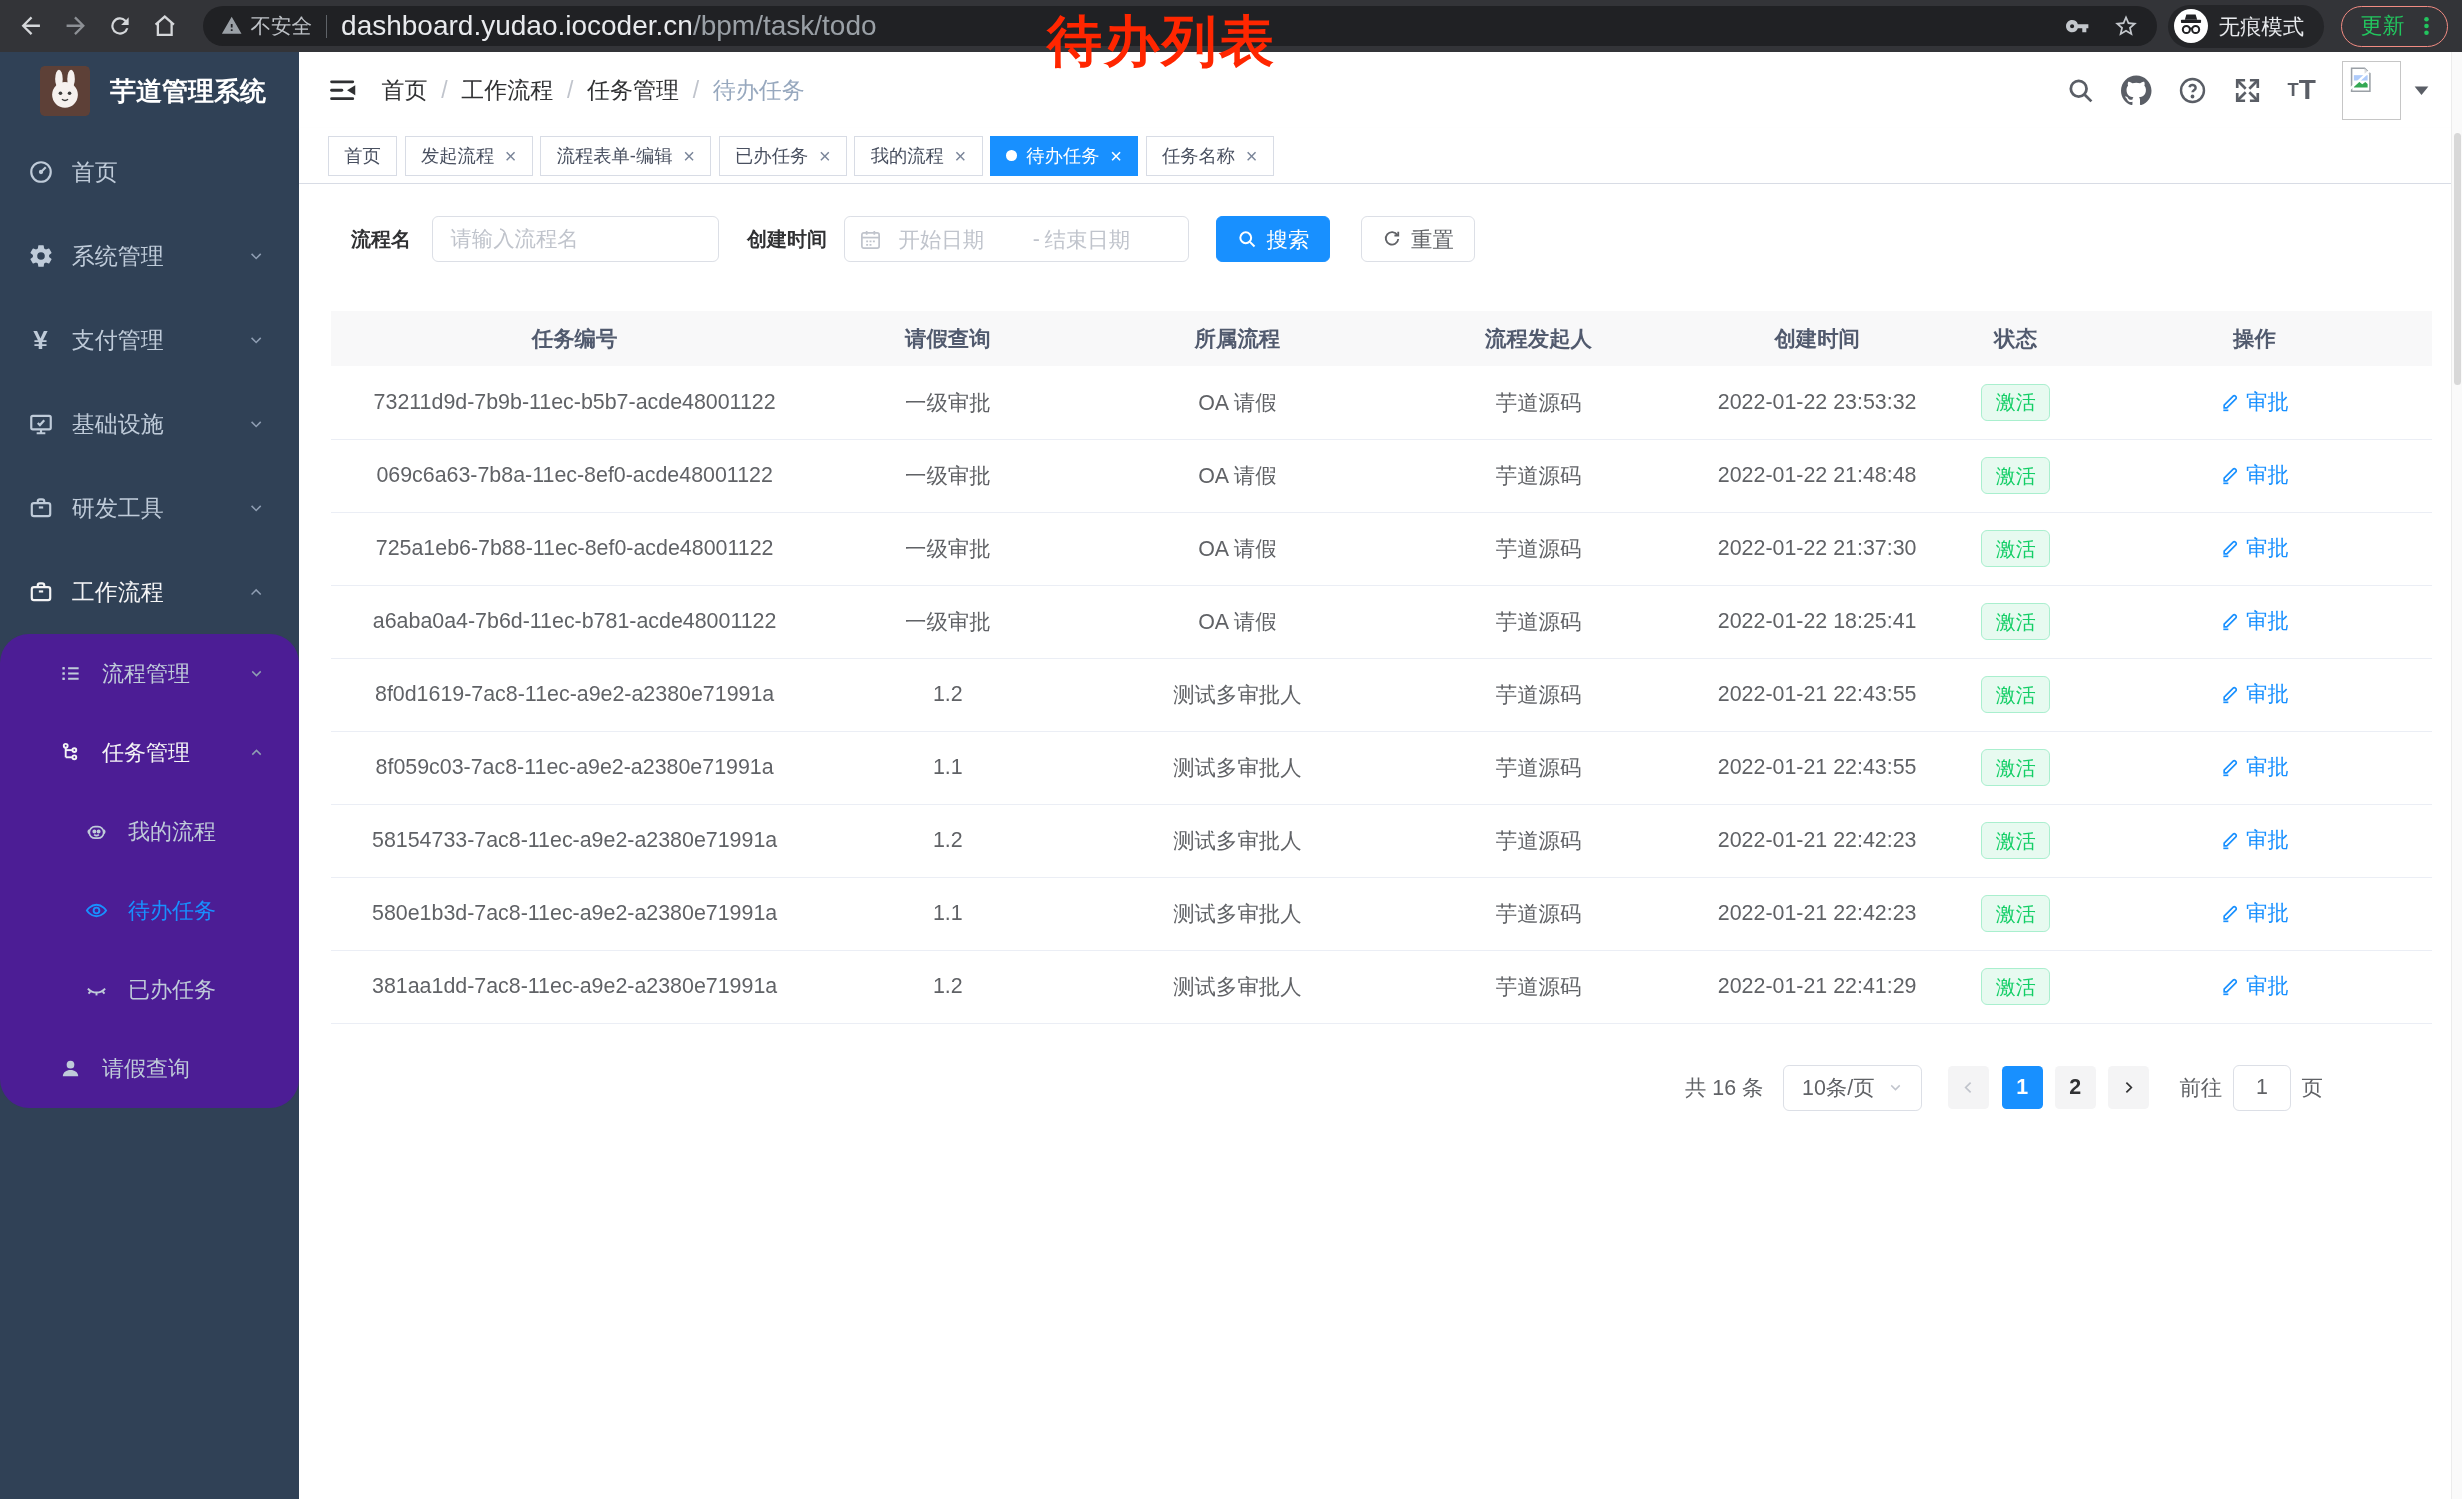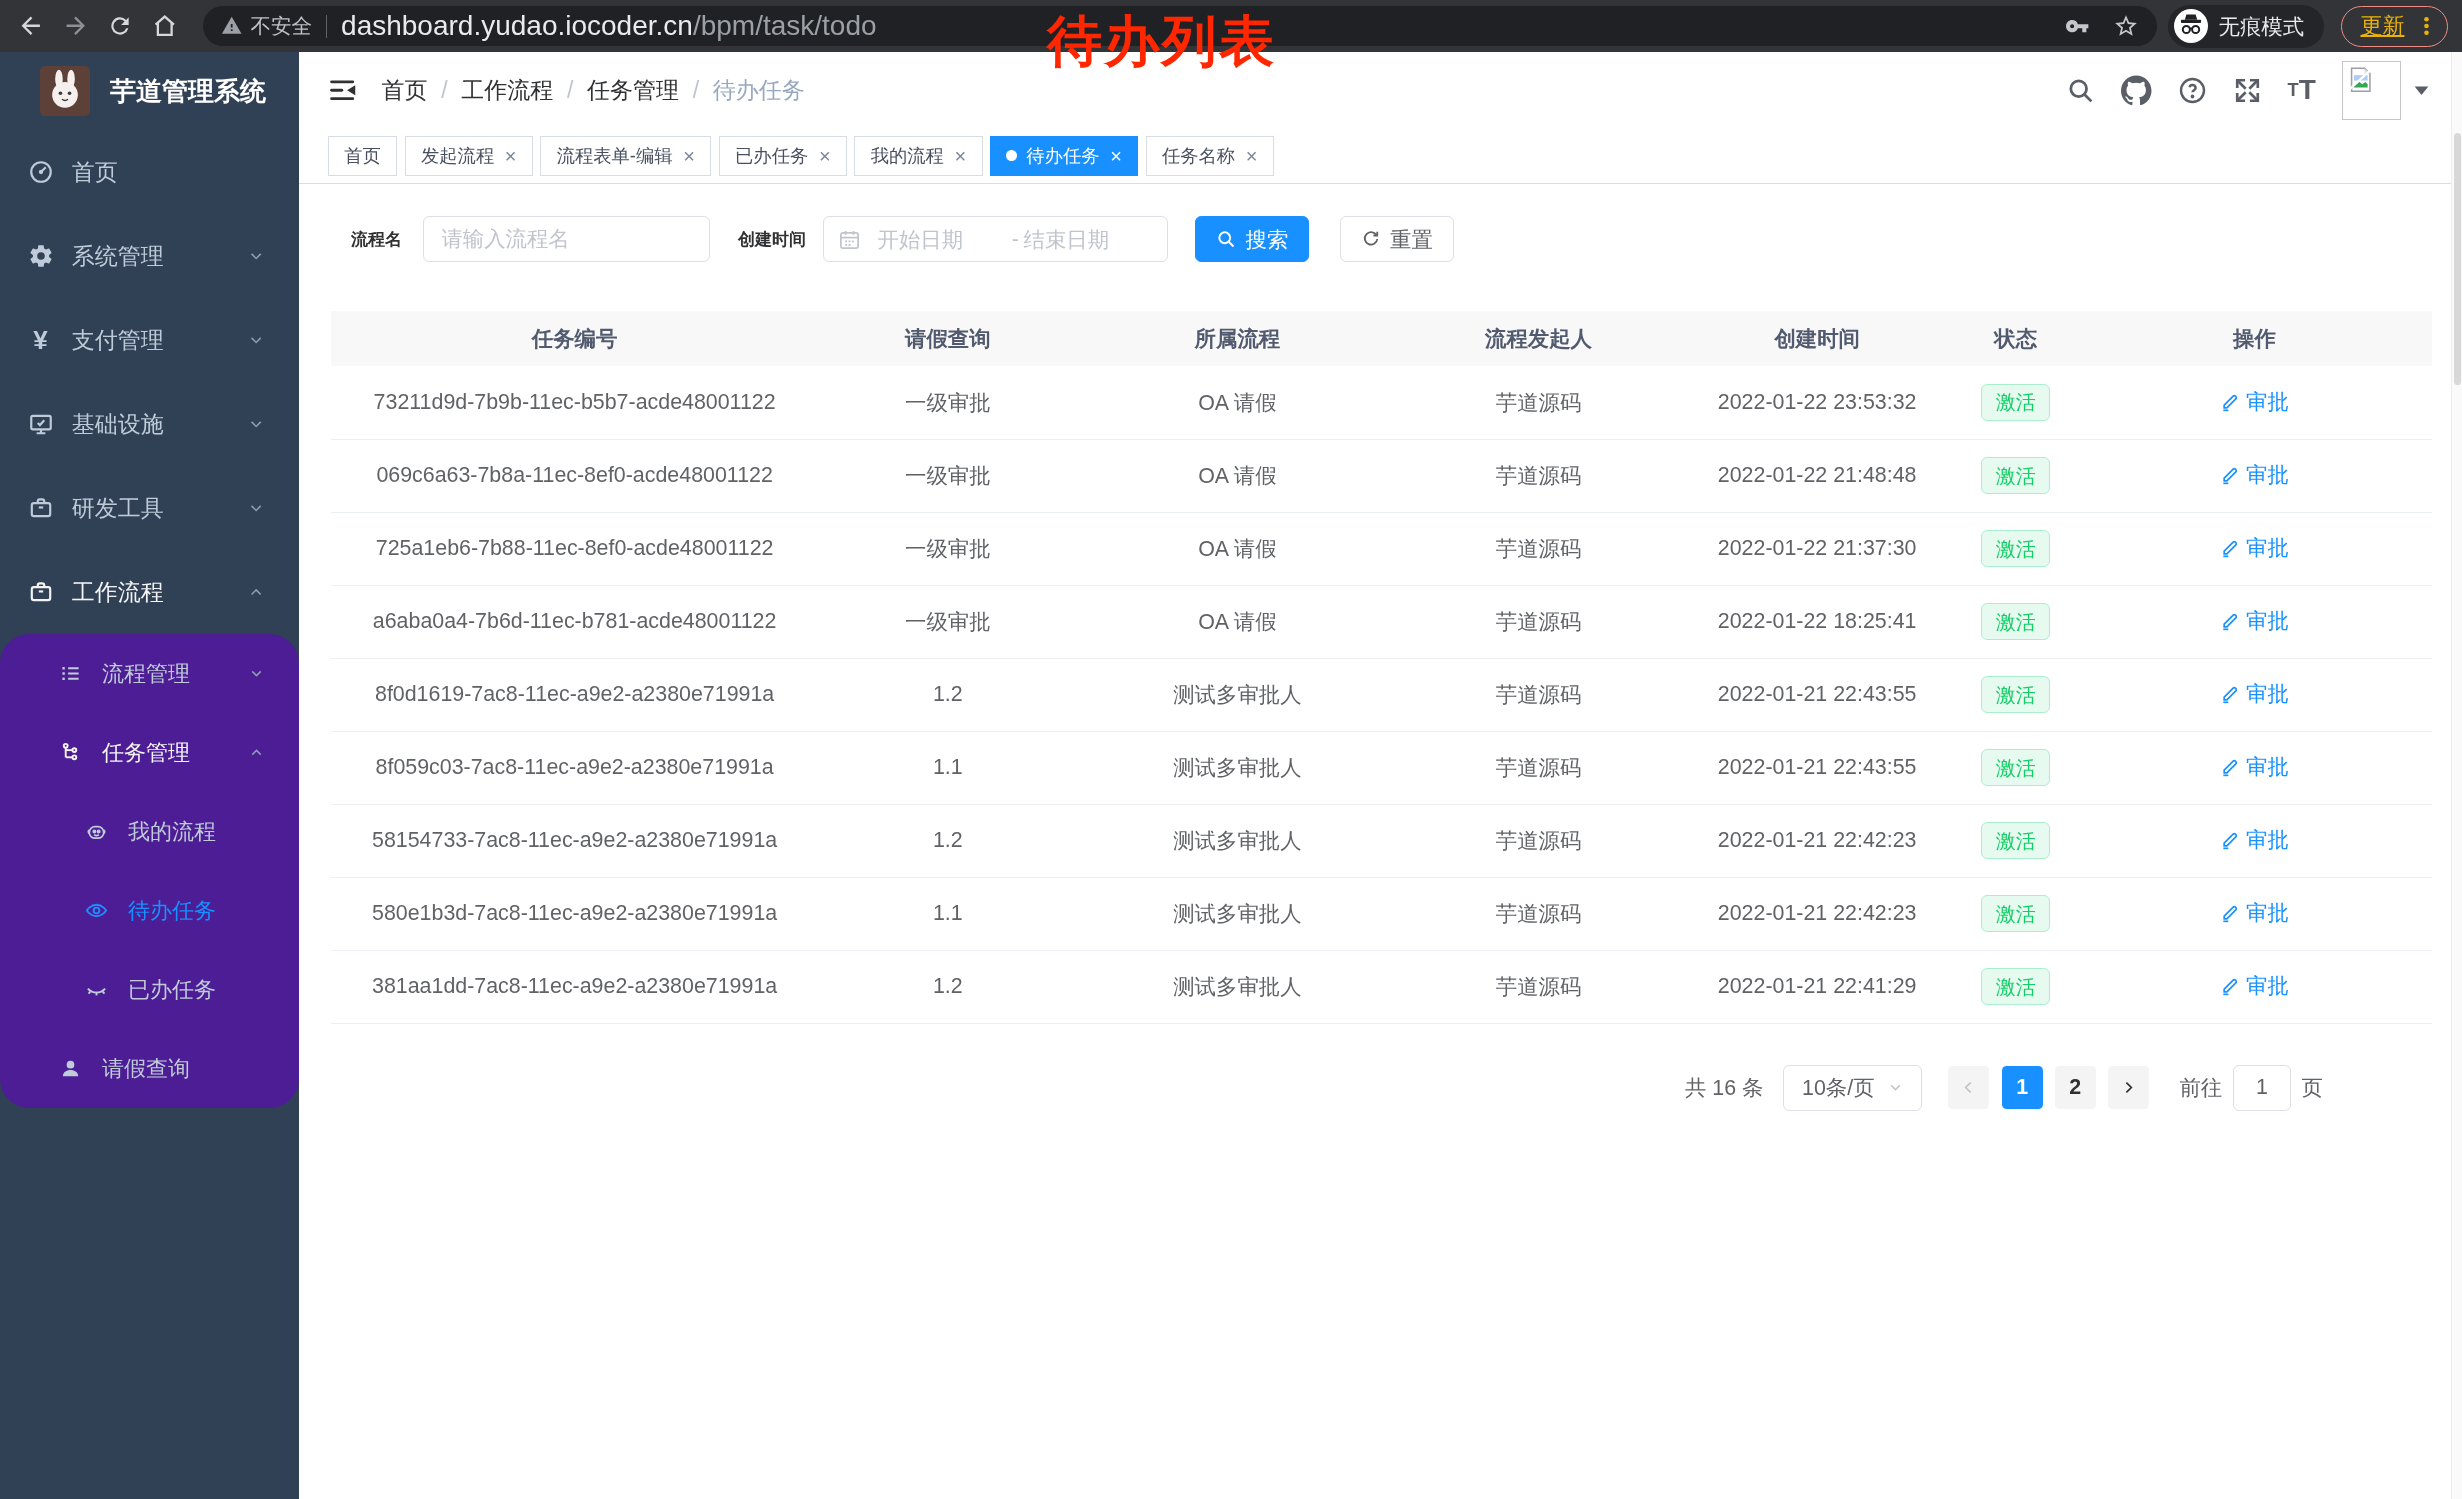--- a/index.html
+++ b/index.html
@@ -16,21 +16,21 @@
   .omnibox .sec { color:#bdc1c6; font-size:20.6px; white-space:nowrap; }
   .omnibox .div { width:1.5px; height:23px; background:#5f6368; margin:0 13.7px; }
   .omnibox .url { font-size:28px; white-space:nowrap; overflow:hidden; }
   .omnibox .url .host { color:#e8eaed; }
   .omnibox .url .path { color:#9aa0a6; }
   .omnibox .spacer { flex:1 1 auto; }
   .omnibox .boxicon { color:#c3c7cc; margin-left:23px; }
   .incog { height:43px; background:#242528; border-radius:23px; display:flex; align-items:center; padding:0 20px 0 6.1px; margin-right:17px; flex:0 0 auto; }
   .incog .badge-circle { width:34px; height:34px; margin-right:10.7px; }
   .incog .lbl { color:#e8eaed; font-size:21.4px; white-space:nowrap; }
-  .update { height:41px; border:1.5px solid #f28b82; border-radius:23px; display:flex; align-items:center; padding:0 9.2px 0 18.3px; color:#eab308; flex:0 0 auto;text-decoration:underline; }
+  .update { height:41px; border:1.5px solid #f28b82; border-radius:23px; display:flex; align-items:center; padding:0 9.2px 0 18.3px; color:#22c55e; flex:0 0 auto; }
   .update .lbl { font-size:22px; margin-right:10.7px; white-space:nowrap; }
 
   
   .annotation { position:absolute; left:1047px; top:4.6px; font-size:55px; font-weight:700; color:#ff2600; z-index:50; letter-spacing:2.3px; white-space:nowrap; }
 
   
   .app { position:absolute; left:0; top:52px; width:2462px; height:1448px; display:flex; }
 
   
   .sidebar { width:299px; flex:0 0 299px; background:#304156; color:#bfcbd9; overflow:hidden; }
@@ -70,21 +70,21 @@
   .tab { height:40px; border:0.8px solid #d8dce5; background:#fff; color:#495060; font-size:18.3px; display:flex; align-items:center; padding:0 15.3px; margin-right:7.6px; cursor:pointer; white-space:nowrap; }
   .tab .dot { display:none; width:10.7px; height:10.7px; border-radius:50%; background:#fff; margin-right:9.2px; }
   .tab .x { margin-left:10.7px; font-size:20px; color:#7a8599; line-height:1; }
   .tab.active { background:#1890ff; border-color:#1890ff; color:#fff; }
   .tab.active .dot { display:inline-block; }
   .tab.active .x { color:#fff; }
 
   
   .content { flex:1 1 auto; padding:0 32px; background:#fff; }
   .filter-row { margin:32px 0 0 20px; display:flex; align-items:center; height:46px; }
-  .f-label { font-size:17px; font-weight:700; color:#303133; white-space:nowrap; }
+  .f-label { font-size:20px; font-weight:700; color:#303133; white-space:nowrap; }
   .ipt { width:287px; height:46px; border:1.5px solid #dcdfe6; border-radius:6.1px; margin-left:21.4px; font-size:21.4px; padding:0 17px; color:#606266; outline:none; font-family:inherit; }
   .ipt::placeholder { color:#c0c4cc; }
   .range { width:345px; height:46px; border:1.5px solid #dcdfe6; border-radius:6.1px; margin-left:17px; display:flex; align-items:center; padding:0 13.7px; color:#c0c4cc; font-size:21.4px; }
   .range .cal { color:#c0c4cc; margin-right:17px; }
   .range .ph { flex:1 1 auto; text-align:left; white-space:nowrap; }
   .range .dash { color:#c0c4cc; margin:0 4.6px; }
   .btn { height:46px; border-radius:6.1px; font-size:21.4px; display:flex; align-items:center; padding:0 20px; cursor:pointer; white-space:nowrap; }
   .btn svg { margin-right:9.2px; }
   .btn.primary { background:#1890ff; border:1.5px solid #1890ff; color:#fff; margin-left:27.5px; }
   .btn.plain { background:#fff; border:1.5px solid #dcdfe6; color:#606266; margin-left:30.5px; }

